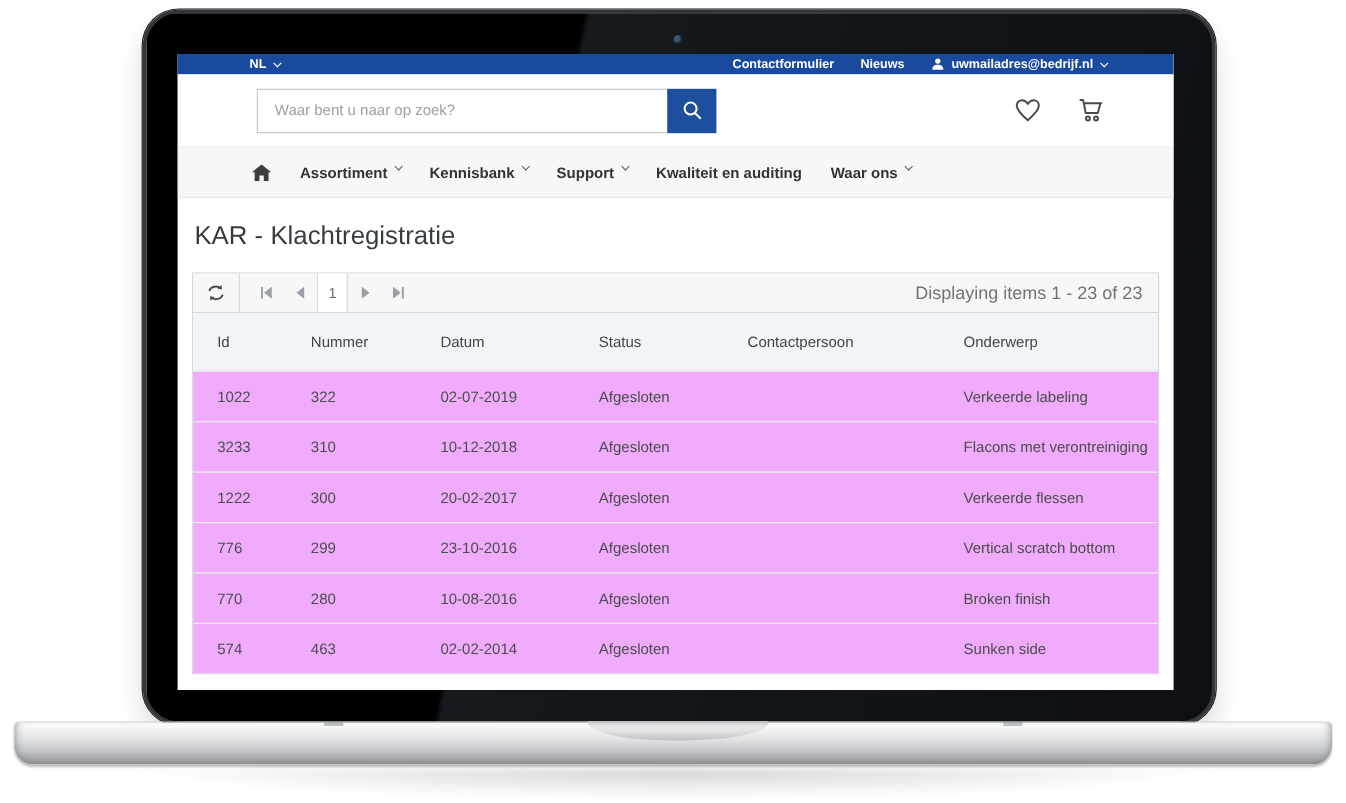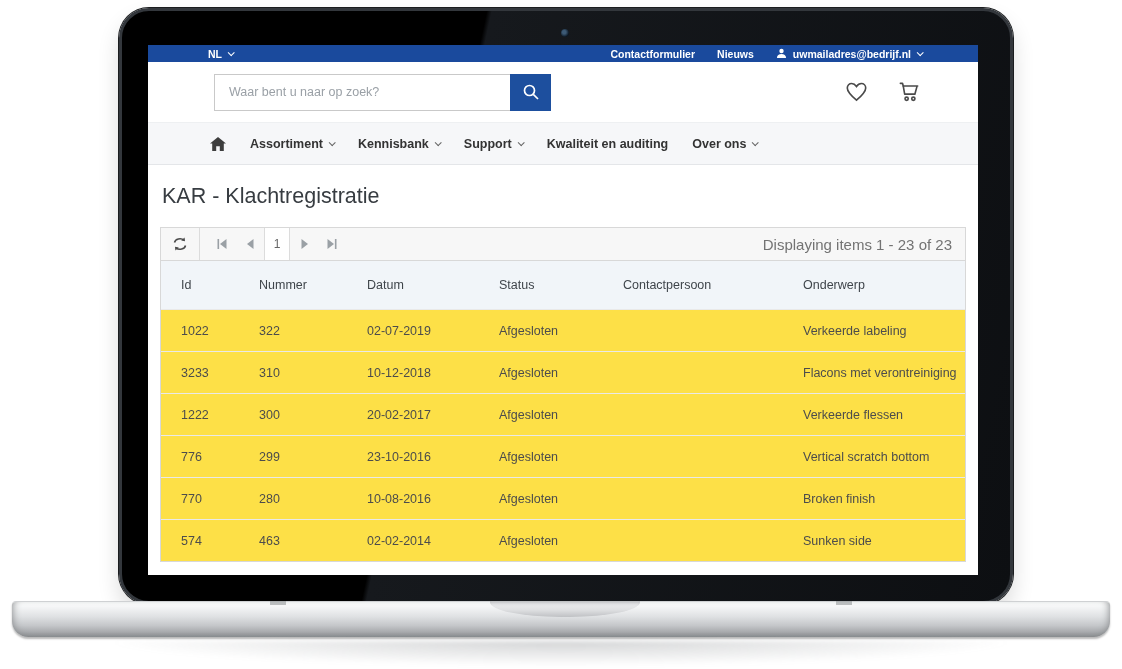--- a/index.html
+++ b/index.html
@@ -40,55 +40,55 @@
   .tb-user svg { margin-right:6px; }
 
   
   .header { height:60px; background:#fff; display:flex; align-items:center; padding:0 56px 0 50px; }
   .logo { display:flex; align-items:center; cursor:pointer; }
   .logo-apg { font-size:31px; font-style:italic; font-weight:800; letter-spacing:-2px;
               color:#1c3f8f; line-height:1; }
   .logo-dna { margin:0 2px 0 4px; }
   .logo-tag { color:#1c3f8f; font-style:italic; font-weight:800; font-size:13px; line-height:1.1; }
   .search { display:flex; margin-left:16px; }
-  .search input { width:296px; height:37px; border:1px solid #c9c9c9; border-right:none;
+  .search input { width:342px; height:37px; border:1px solid #c9c9c9; border-right:none;
                   padding:0 14px; font-size:12.5px; color:#444; outline:none;
                   font-family:"Liberation Sans", sans-serif; }
   .search input::placeholder { color:#9aa0a6; }
   .search button { width:41px; height:37px; background:#1d4f9e; border:none; cursor:pointer;
                    display:flex; align-items:center; justify-content:center; }
   .hicons { margin-left:auto; display:flex; align-items:center; gap:26px; }
   .hicon { cursor:pointer; display:flex; }
 
   
   .nav { height:43px; background:#f6f7f9; border-bottom:1px solid #e4e6e9; border-top:1px solid #eef0f2;
          display:flex; align-items:center; padding:0 56px 0 62px; gap:24px;
          font-size:12.5px; font-weight:bold; color:#333; }
-  .nav-item { display:flex; align-items:center; cursor:pointer; }
+  .nav-item { display:flex; cursor:pointer; }
   .nav-item .chev { border-color:#666; margin-left:6px; }
 
   
   .main { padding:17px 12px 0; }
   .page-title { font-size:21.5px; font-weight:400; color:#373c41; line-height:28px; margin:0 0 17px 2px; }
 
   .grid { border:1px solid #d8d8d8; }
   .toolbar { height:33px; background:#f7f7f7; border-bottom:1px solid #d8d8d8;
              display:flex; align-items:center; }
   .refresh-cell { width:39px; height:100%; border-right:1px solid #dcdcdc;
                   display:flex; align-items:center; justify-content:center; cursor:pointer; }
   .pager { display:flex; align-items:center; height:100%; margin-left:8px; }
   .pg-btn { width:28px; height:100%; display:flex; align-items:center; justify-content:center; cursor:pointer; }
   .pg-current { width:26px; height:100%; background:#fff; border-left:1px solid #dcdcdc;
                 border-right:1px solid #dcdcdc; display:flex; align-items:center; justify-content:center;
                 color:#666; font-size:12px; }
   .pager-status { margin-left:auto; padding-right:13px; color:#737373; font-size:15px; }
 
   .thead, .trow { display:grid; grid-template-columns:78px 108px 132px 124px 180px 1fr; align-items:center; }
   .thead { height:48px; background:#f1f5f9; color:#3f454b; font-size:12.5px; }
-  .trow { height:42px; border-top:1px solid #e9e9e9; background:#fde047; color:#4c4c4c; font-size:12.5px; }
+  .trow { height:42px; border-top:1px solid #e9e9e9; background:#f0abfc; color:#4c4c4c; font-size:12.5px; }
   .cell { padding-left:20px; white-space:nowrap; overflow:hidden; }
   .thead .cell { cursor:pointer; }
 </style>
 </head>
 <body>
 
 <div class="stage">
 
   <div class="bezel"></div>
   <div class="camera"></div>
@@ -161,21 +161,21 @@
         <span class="chev"></span>
       </span>
       <span class="nav-item">
         <span>Support</span>
         <span class="chev"></span>
       </span>
       <span class="nav-item">
         <span>Kwaliteit en auditing</span>
       </span>
       <span class="nav-item">
-        <span>Over ons</span>
+        <span>Waar ons</span>
         <span class="chev"></span>
       </span>
     </div>
 
     <div class="main">
       <h1 class="page-title">KAR - Klachtregistratie</h1>
 
       <div class="grid">
 
         <div class="toolbar">

